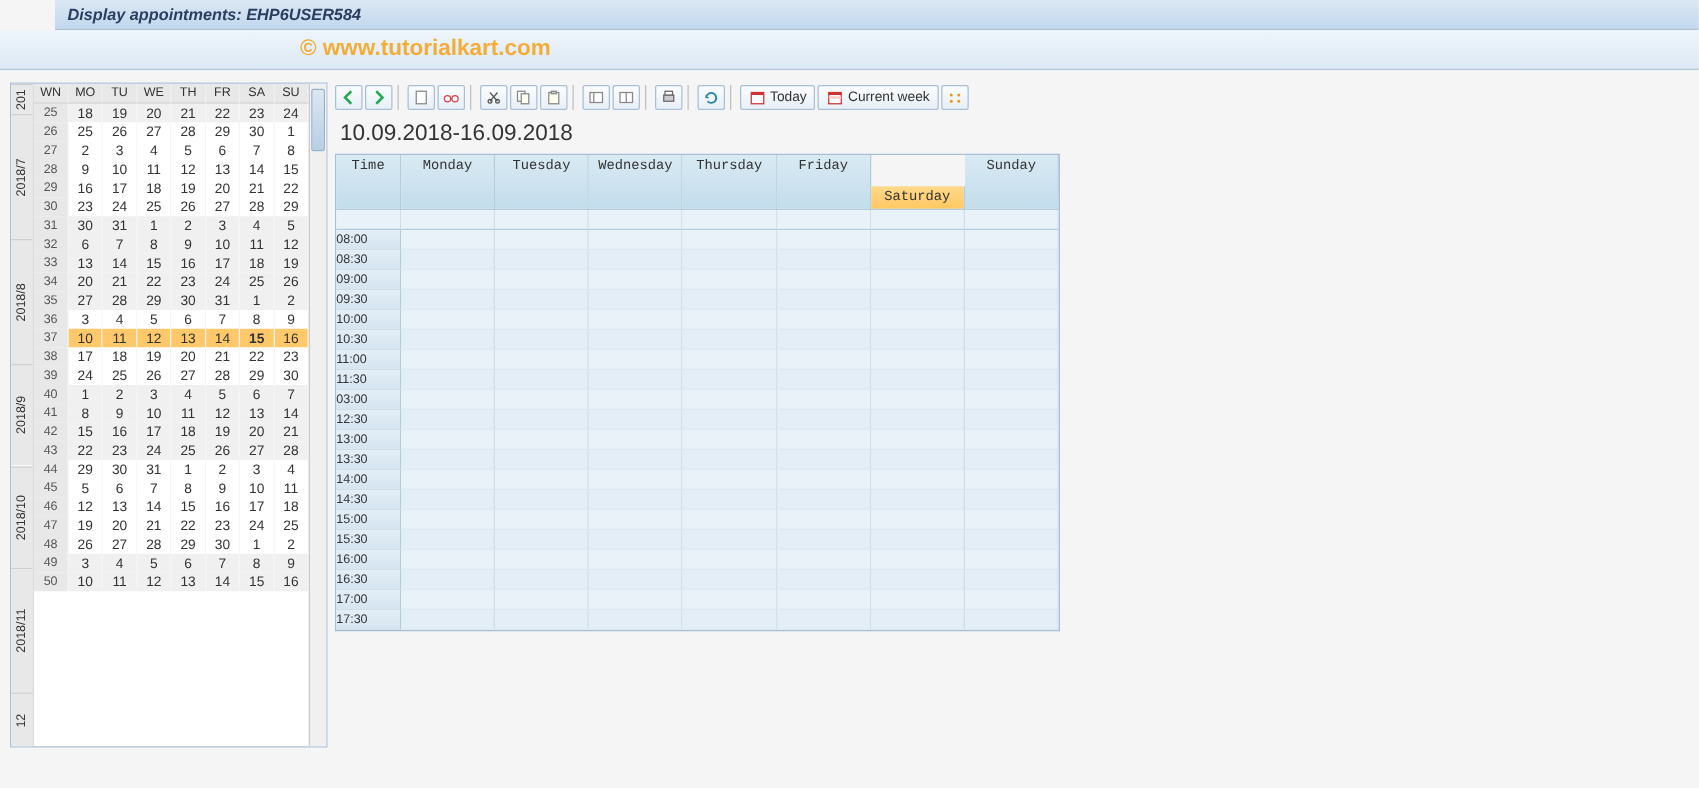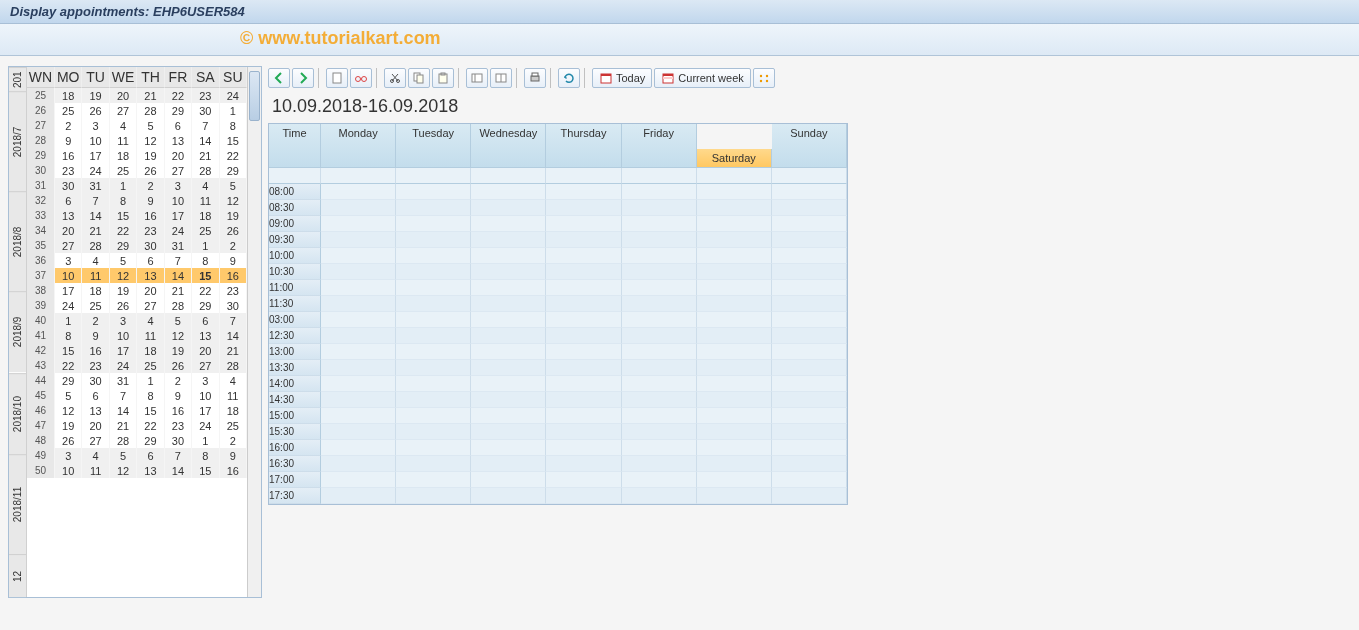--- a/index.html
+++ b/index.html
@@ -12,20 +12,21 @@
       overflow: hidden;
     }
     .titlebar {
       background: linear-gradient(#dce8f4, #c1d7ed);
       border-bottom: 1px solid #a8bfd6;
       padding: 4px 10px;
       font-weight: bold;
       font-style: italic;
       font-size: 13px;
       color: #2a3f5f;
+      margin-left: 44px;
     }
     .sub-toolbar {
       background: linear-gradient(#eef5fb, #dde9f5);
       height: 32px;
       border-bottom: 1px solid #b0c4d8;
       position: relative;
       text-decoration: underline;
     }
     .watermark {
       position: absolute;
@@ -100,21 +101,21 @@
     }
     .cal-header-row, .cal-row {
       display: grid;
       grid-template-columns: 28px repeat(7, 1fr);
     }
     .cal-header-row > div {
       background: #e8e8e8;
       border-bottom: 1px solid #d0d0d0;
       border-right: 1px solid #efefef;
       text-align: center;
-      font-size: 14px;
+      font-size: 10px;
       color: #333;
       padding: 2px 0;
       font-weight: normal;
     }
     .cal-row > div {
       text-align: center;
       font-size: 11px;
       color: #333;
       padding: 1.5px 0;
       border-right: 1px solid #f5f5f5;
@@ -193,20 +194,21 @@
       color: #333;
       padding: 2px 4px 6px 4px;
     }
     .sched {
       border: 1px solid #a8bfd6;
       width: 580px;
     }
     .sched-header {
       display: grid;
       grid-template-columns: 52px repeat(7, 1fr);
+      font-family: Liberation Mono, monospace;
     }
     .sched-header > div {
       background: linear-gradient(#d9eaf3,#c3ddec);
       border-right: 1px solid #b3cddf;
       border-bottom: 1px solid #b3cddf;
       text-align: center;
       font-size: 11px;
       padding: 3px 0;
       color: #333;
     }

